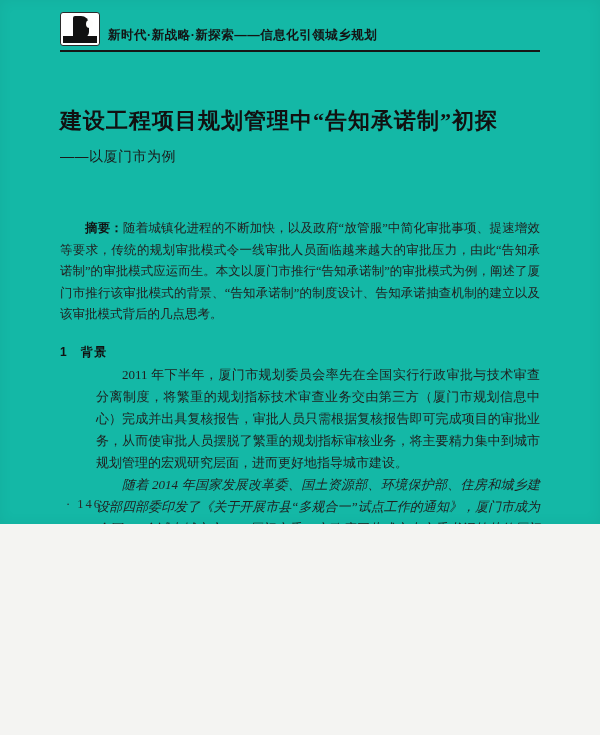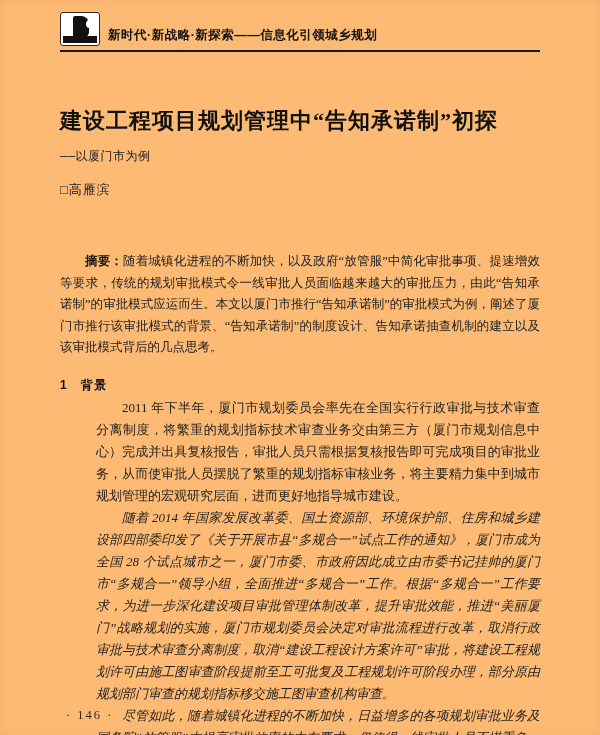--- a/index.html
+++ b/index.html
@@ -2,22 +2,22 @@
 <html><head>
 <meta charset="utf-8">
 <style>
   * { margin: 0; padding: 0; box-sizing: border-box; }
   html, body { width: 600px; background: #f4f4f2; }
   body { font-family: "Liberation Serif", "DejaVu Serif", serif; }
 
   .scan-page {
     position: relative;
     width: 600px;
-    height: 735px;
-    background: #fdba74;
+    height: 524px;
+    background: #14b8a6;
     color: #1c1c1c;
     overflow: hidden;
     box-shadow: inset 0 0 14px rgba(0,0,0,0.05);
   }
 
   
   .page-header {
     position: absolute;
     left: 60px;
     top: 12px;
@@ -85,22 +85,22 @@
     margin-top: 54px;
     font-family: Liberation Serif, serif;
     font-weight: bold;
     font-size: 22px;
     letter-spacing: 1px;
     color: #111;
     line-height: 30px;
   }
   .article-subtitle {
     margin-top: 12px;
-    font-family: Liberation Mono, monospace;
-    font-size: 12px;
+    font-family: Liberation Sans, sans-serif;
+    font-size: 14px;
     color: #1a1a1a;
     letter-spacing: 0.5px;
   }
   .article-author {
     margin-top: 16px;
     font-size: 13px;
     color: #1a1a1a;
     letter-spacing: 1px;
   }
 
@@ -168,21 +168,20 @@
     </div>
     <div class="header-title">新时代·新战略·新探索——信息化引领城乡规划</div>
   </div>
 
   <div class="article-body">
 
     <h1 class="article-title">建设工程项目规划管理中“告知承诺制”初探</h1>
 
     <div class="article-subtitle">——以厦门市为例</div>
 
-    <div class="article-author">□高雁滨</div>
 
     <div class="abstract-block">
       <span class="inline-label">摘要：</span><span>随着城镇化进程的不断加快，以及政府“放管服”中简化审批事项、提速增效等要求，传统的规划审批模式令一线审批人员面临越来越大的审批压力，由此“告知承诺制”的审批模式应运而生。本文以厦门市推行“告知承诺制”的审批模式为例，阐述了厦门市推行该审批模式的背景、“告知承诺制”的制度设计、告知承诺抽查机制的建立以及该审批模式背后的几点思考。</span>
     </div>
 
 
     <div class="sec1">
       <h2 class="section-heading">
         <span class="sec-num">1</span><span>背景</span>
       </h2>

